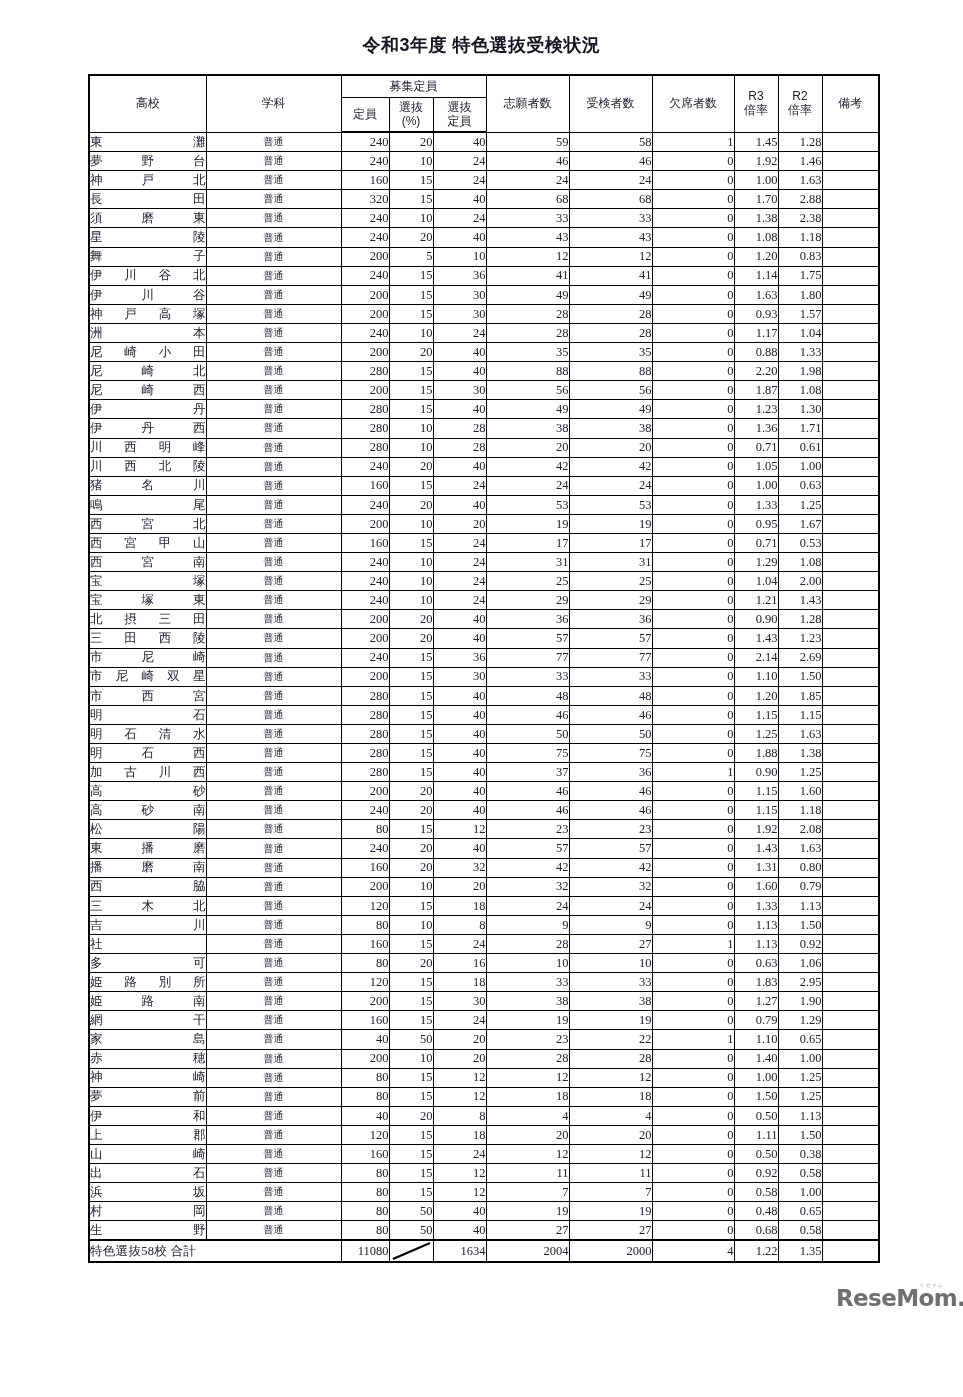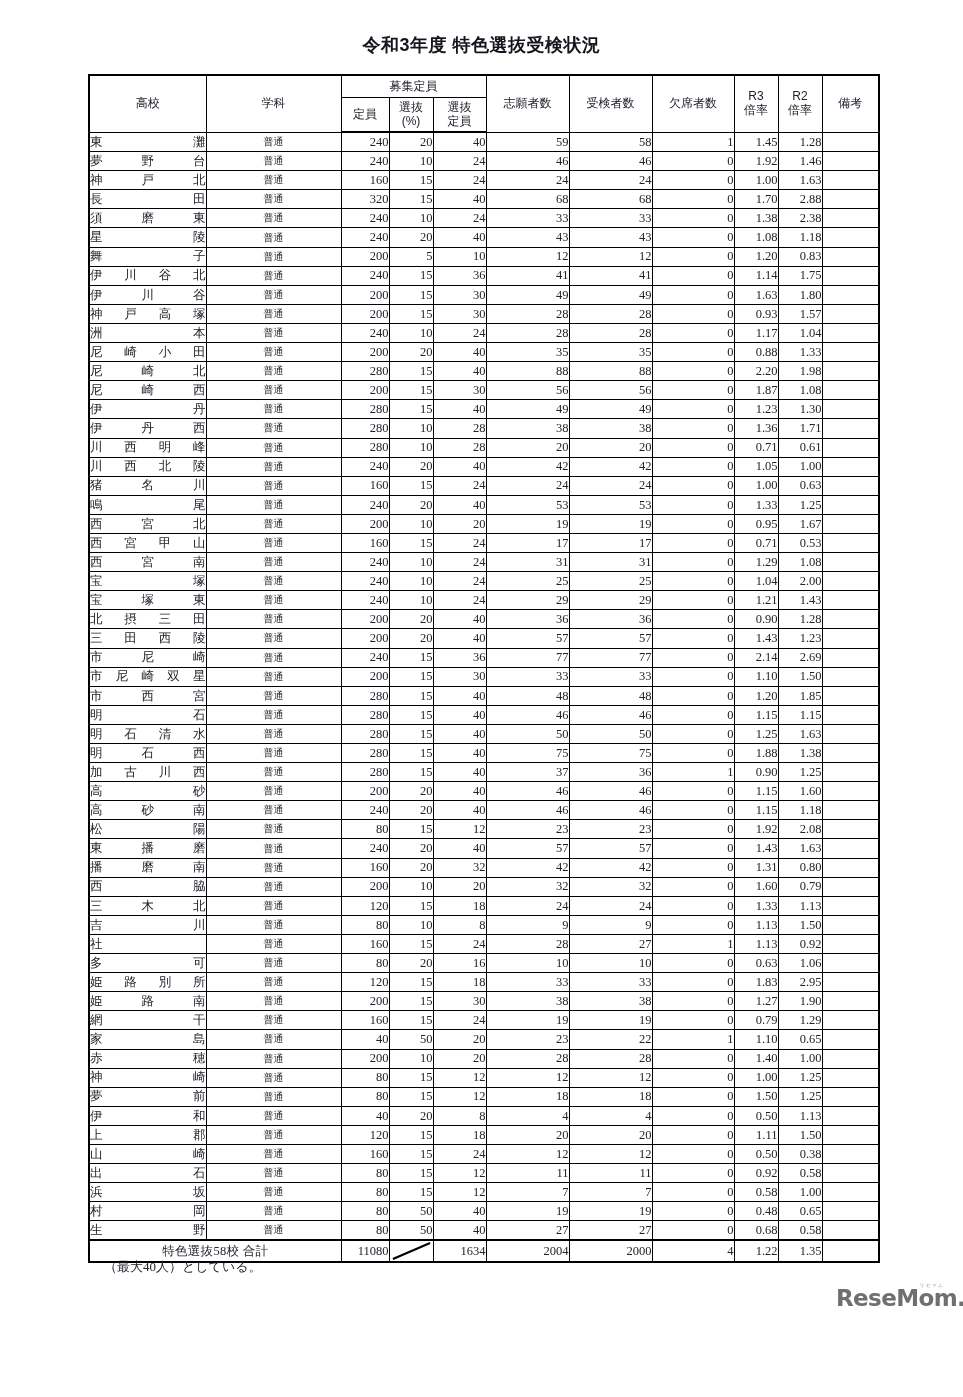--- a/index.html
+++ b/index.html
@@ -87,21 +87,20 @@
     padding-right: 5px;
     font-size: 12.5px;
     font-family: "Liberation Serif", "DejaVu Serif", serif;
   }
   td.note { }
   tbody tr.total td {
     border-top: 2px solid #000;
     height: 20px;
   }
   tbody tr.total td.total-label {
-    text-align: center;
     font-size: 12.5px;
     letter-spacing: 0.3px;
   }
   td.slash {
     position: relative;
     overflow: hidden;
   }
   td.slash svg {
     position: absolute;
     left: 0; top: 0;
@@ -972,21 +971,20 @@
             <td class="num">4</td>
             <td class="num">1.22</td>
             <td class="num">1.35</td>
             <td class="note"></td>
           </tr>
         </tbody>
     </table>
   </div>
 
   <div class="footnotes">
-    <div class="fn-line2">（最大40人）としている。</div>
   </div>
 
   <div class="logo">
     <div class="logo-sup">リセマム</div>
     <div class="logo-text"><span>ReseMom</span><span class="logo-dot">.</span></div>
   </div>
 
 </div>
 
 </body></html>

